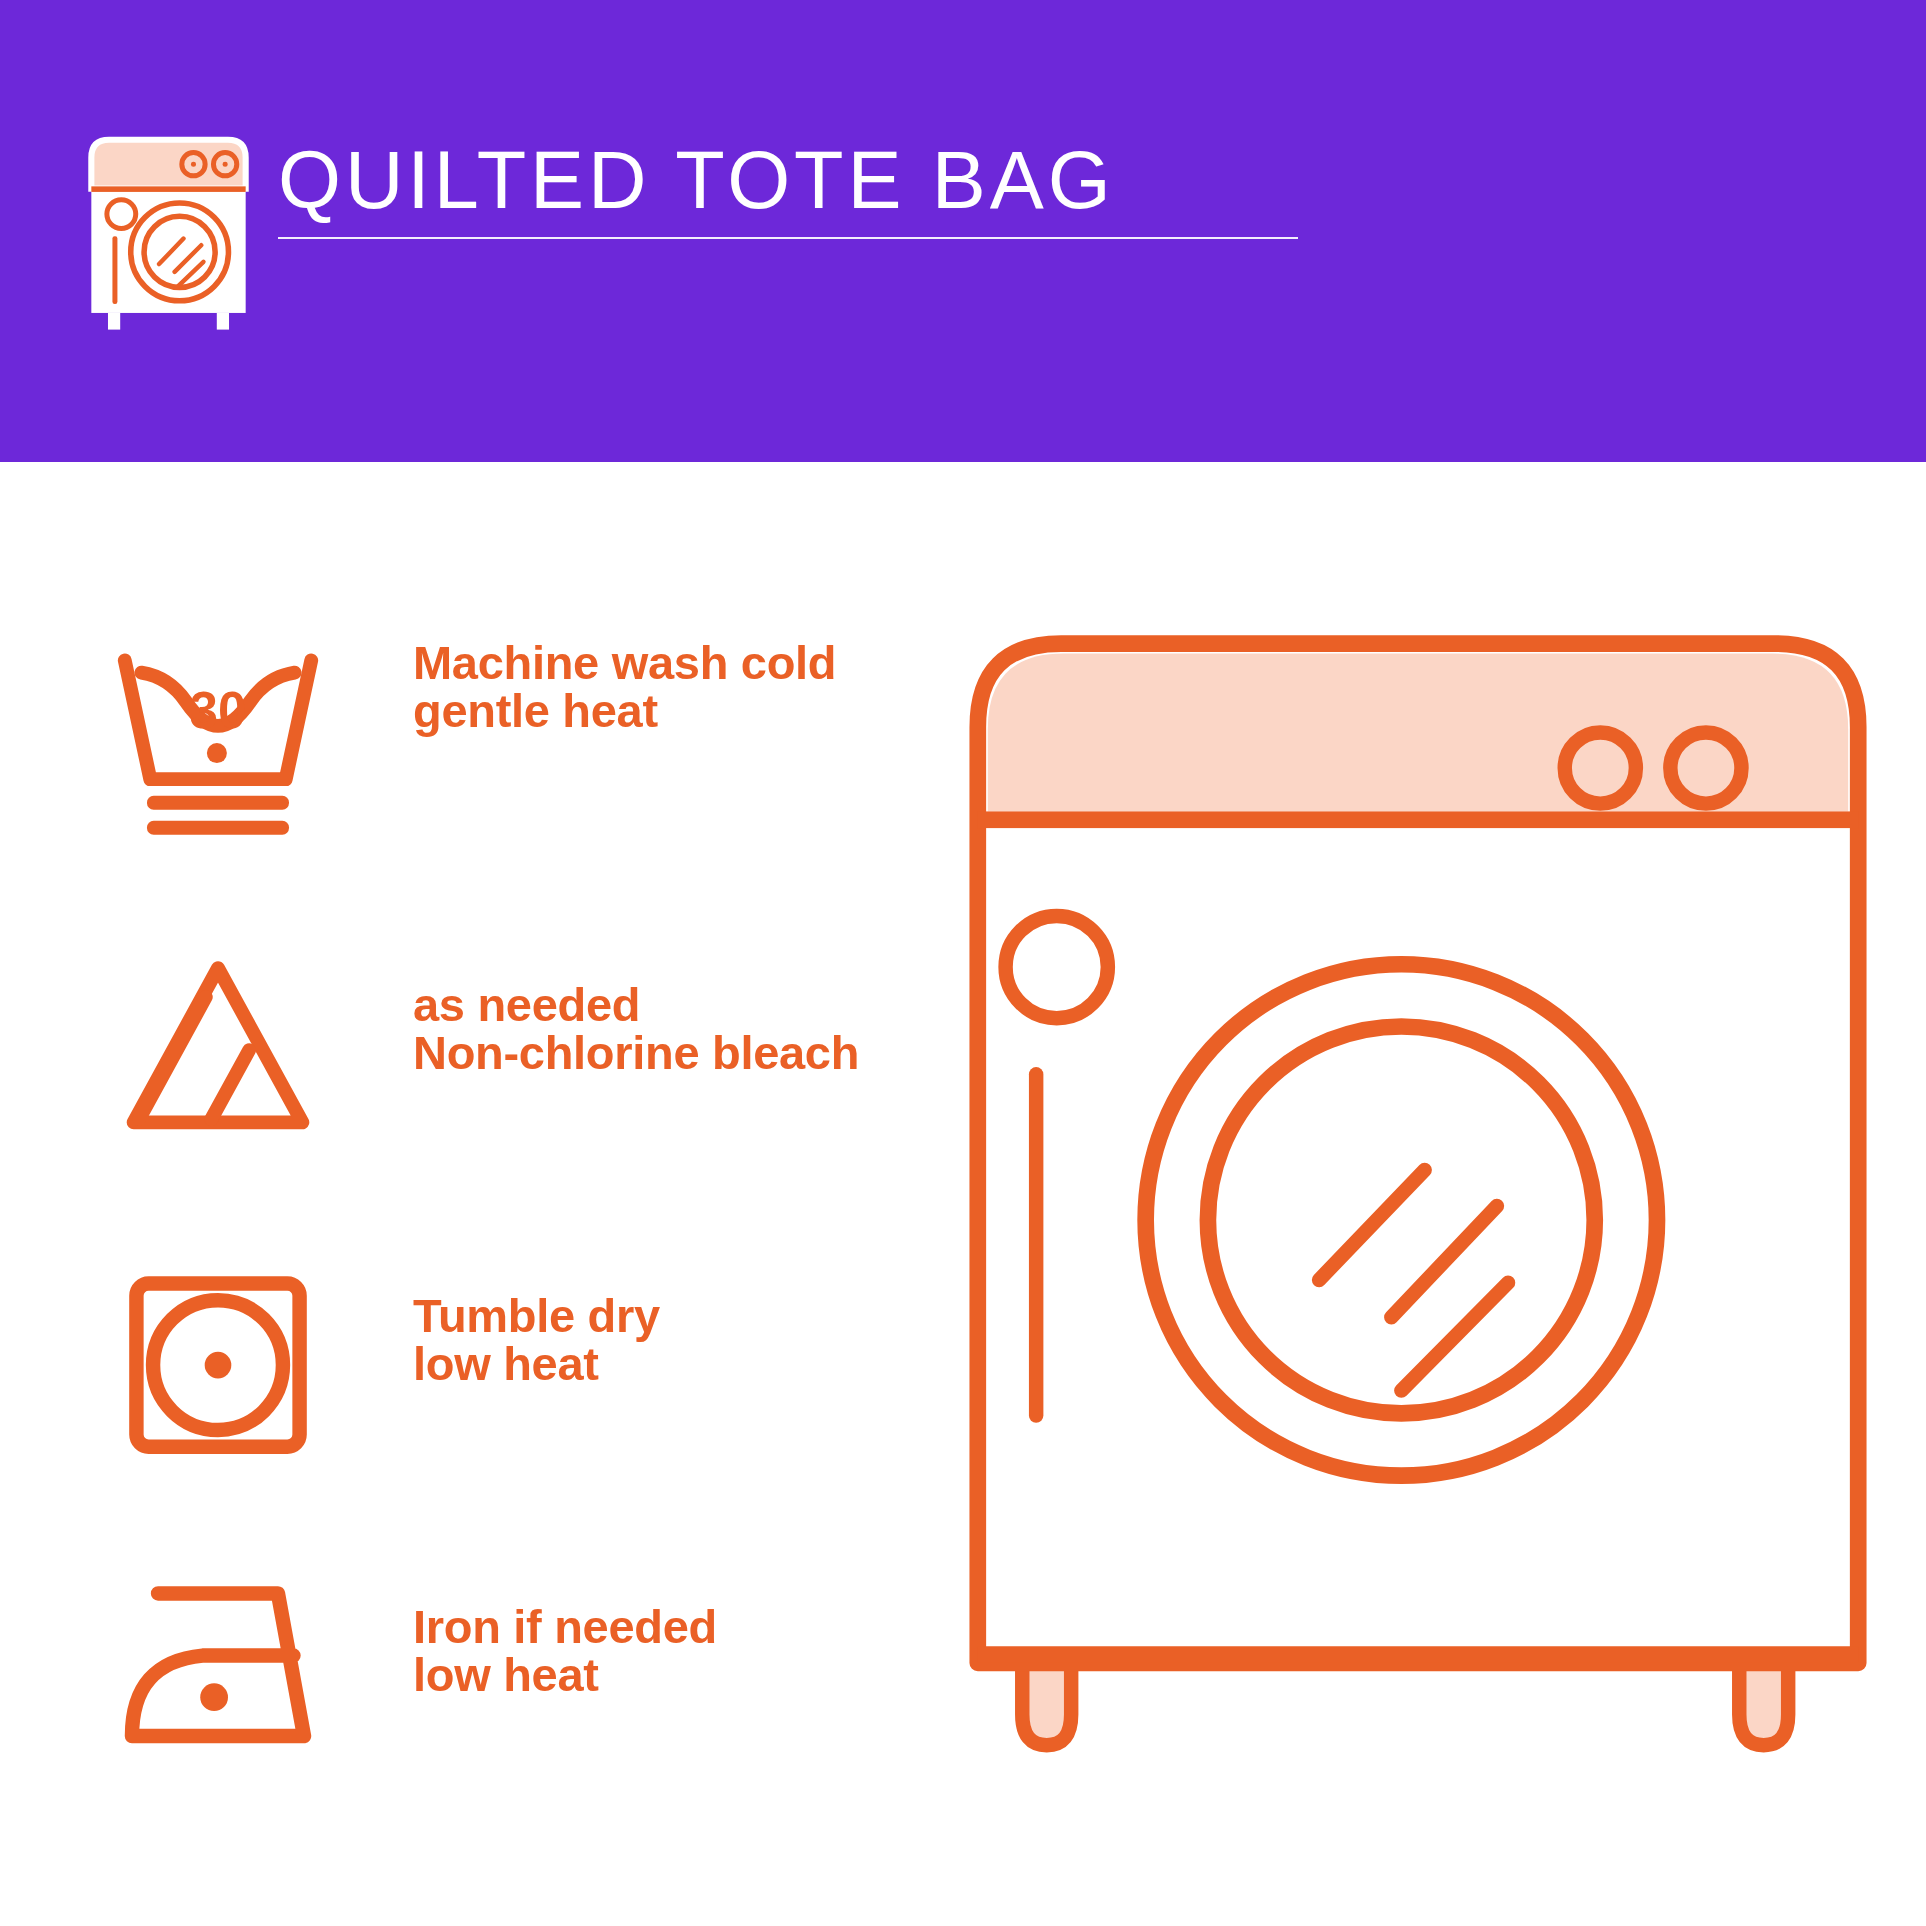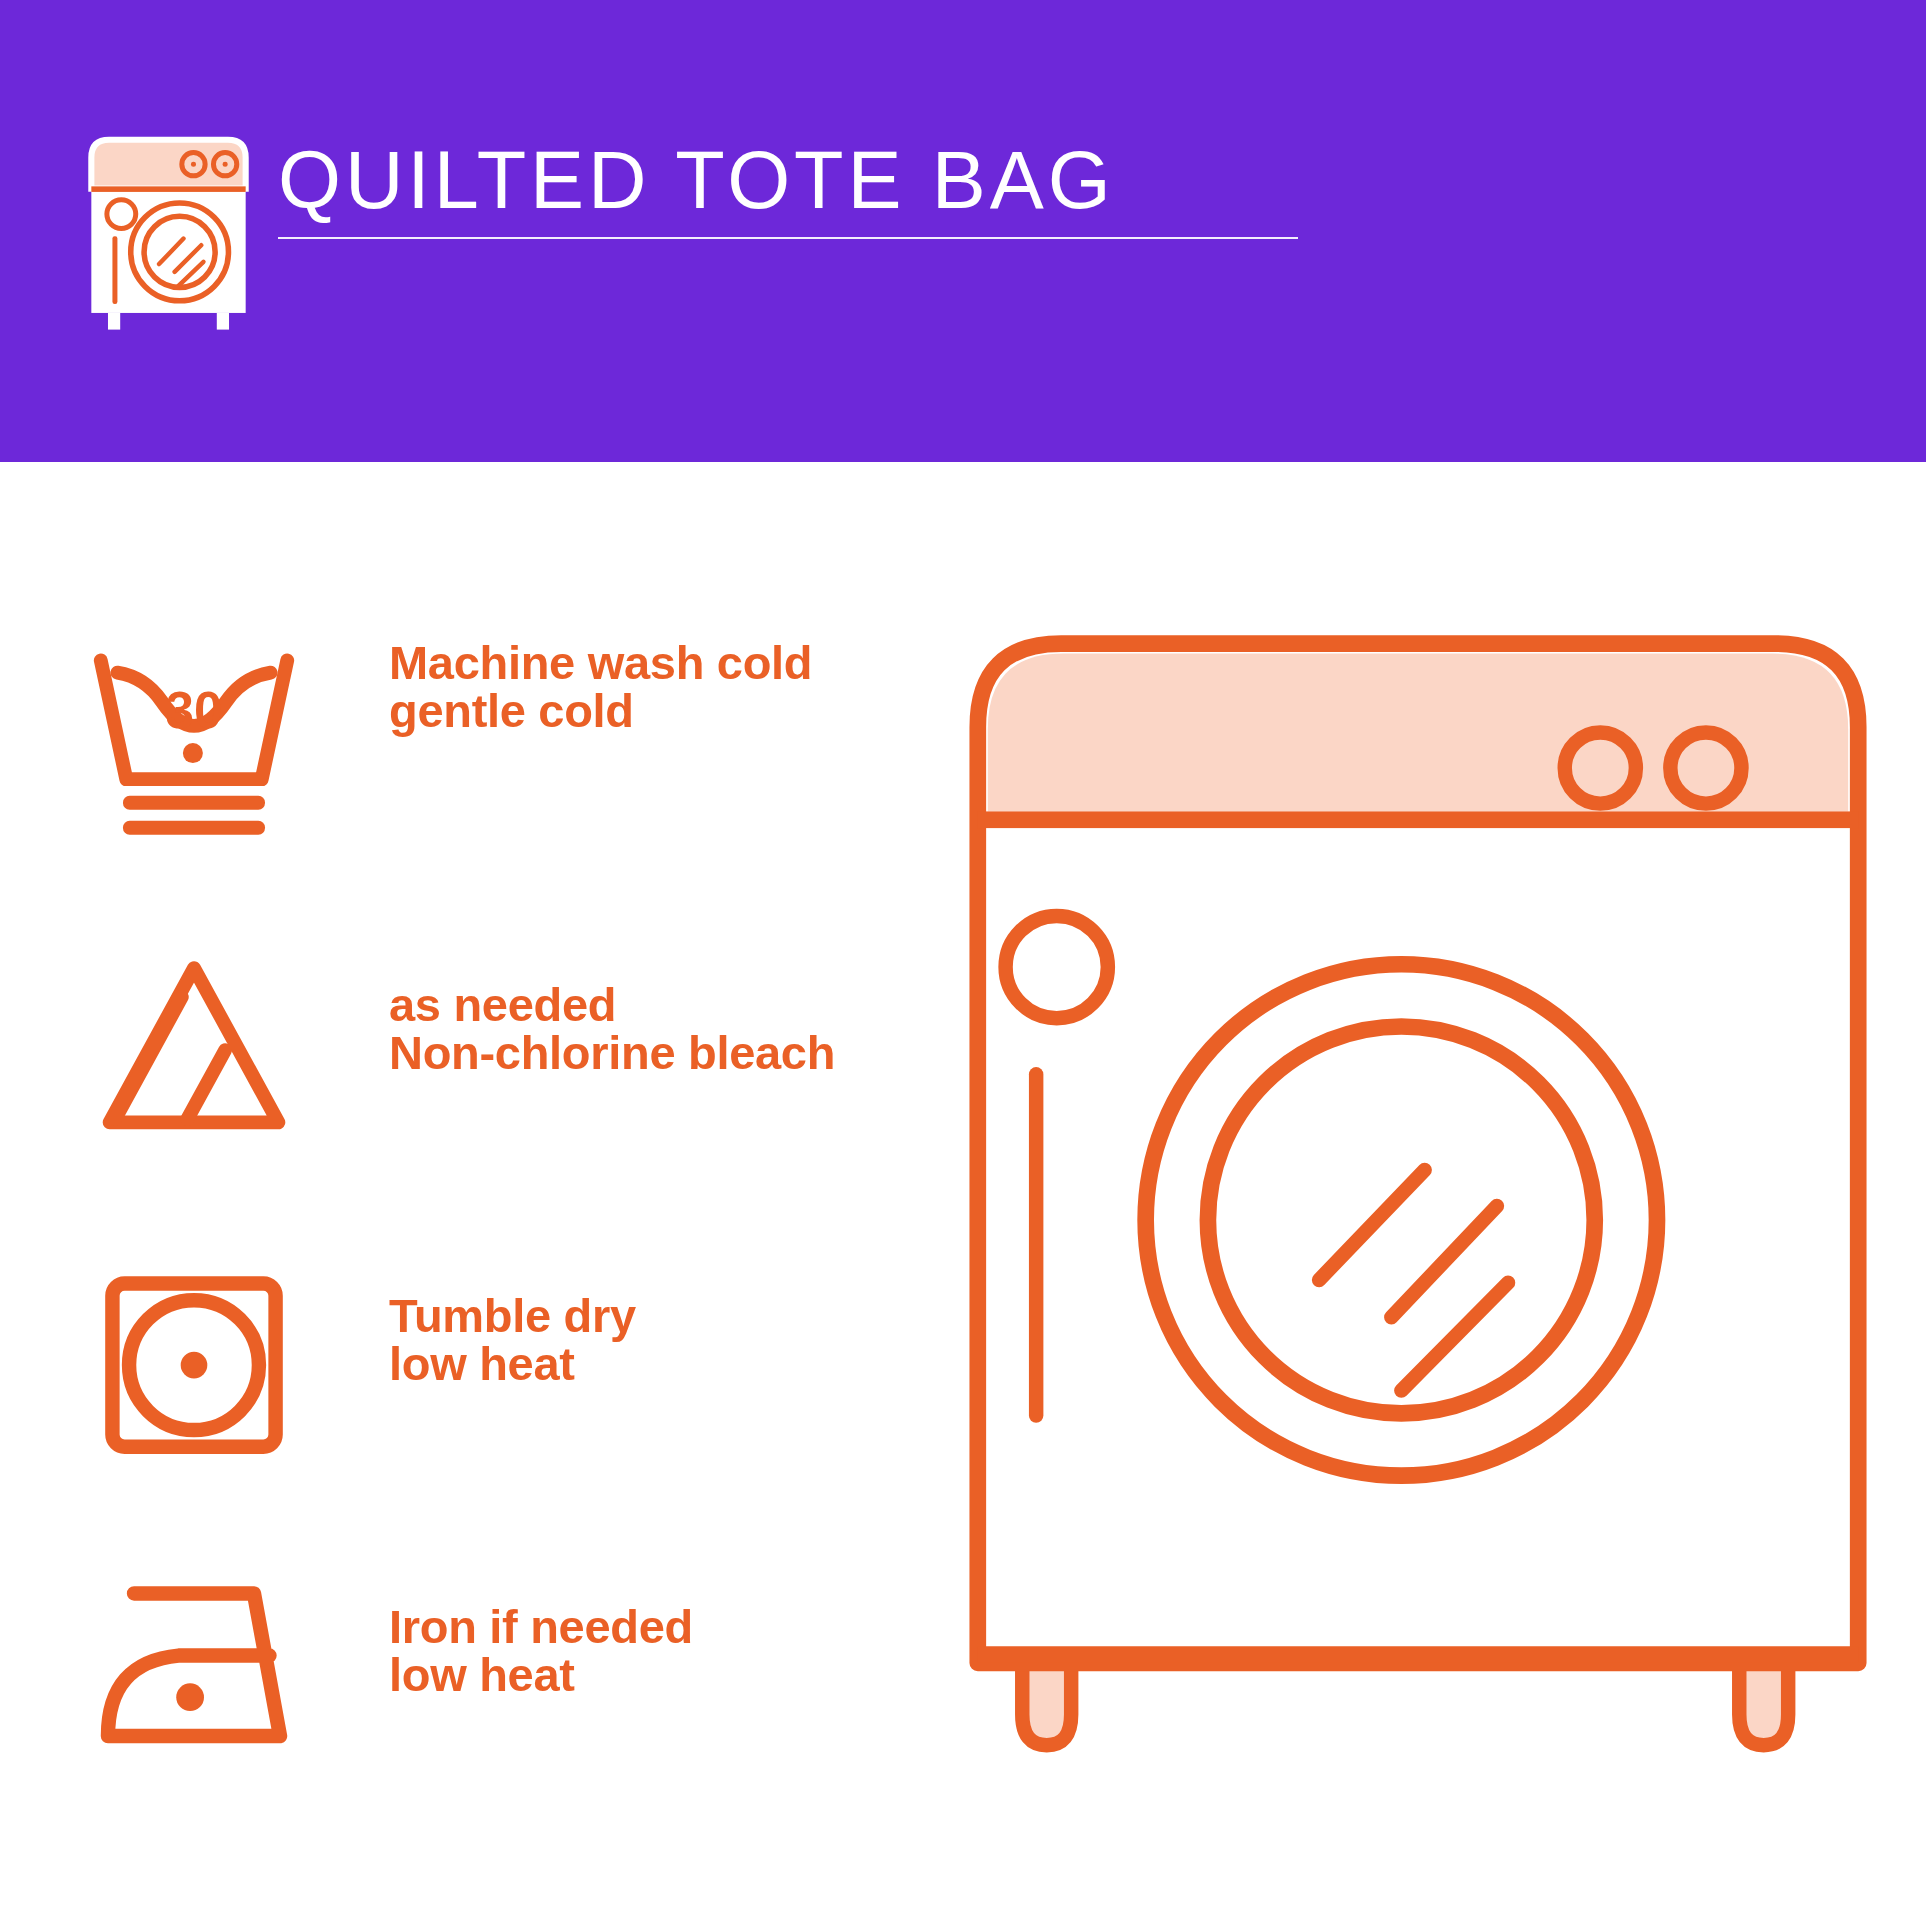--- a/index.html
+++ b/index.html
@@ -63,20 +63,21 @@
     font-weight: 400;
     white-space: nowrap;
   }
 
   
   #care-list {
     position: absolute;
     left: 0;
     top: 639px;
     width: 945px;
+    padding-left: 24px;
   }
   .care-row {
     position: relative;
     height: 311px;
   }
   .care-symbol {
     position: absolute;
     left: 83px;
     top: 0;
     width: 222px;
@@ -158,21 +159,21 @@
             <path d="M62 60 Q112 68 142 112 Q172 156 200 156 Q228 156 258 112 Q288 68 338 60"></path>
           </g>
           <rect x="72" y="282" width="256" height="25" rx="12" fill="#EA6026"></rect>
           <rect x="72" y="327" width="256" height="25" rx="12" fill="#EA6026"></rect>
           <text x="200" y="160" fill="#EA6026" font-family="Liberation Sans, sans-serif" font-size="92" font-weight="700" text-anchor="middle">30</text>
           <circle cx="198" cy="205" r="18" fill="#EA6026"></circle>
         </svg>
       </div>
       <div class="care-text">
         <span class="line">Machine wash cold</span>
-        <span class="line">gentle cold</span>
+        <span class="line">gentle heat</span>
       </div>
     </div>
 
     <div class="care-row">
       <div class="care-symbol">
         <svg viewBox="0 0 400 370" width="222" height="206" xmlns="http://www.w3.org/2000/svg">
           <g fill="none" stroke="#EA6026" stroke-width="25" stroke-linecap="round" stroke-linejoin="round">
             <path d="M200 32 L352 310 L48 310 Z"></path>
             <line x1="178" y1="84" x2="58" y2="304"></line>
             <line x1="256" y1="180" x2="188" y2="304"></line>

